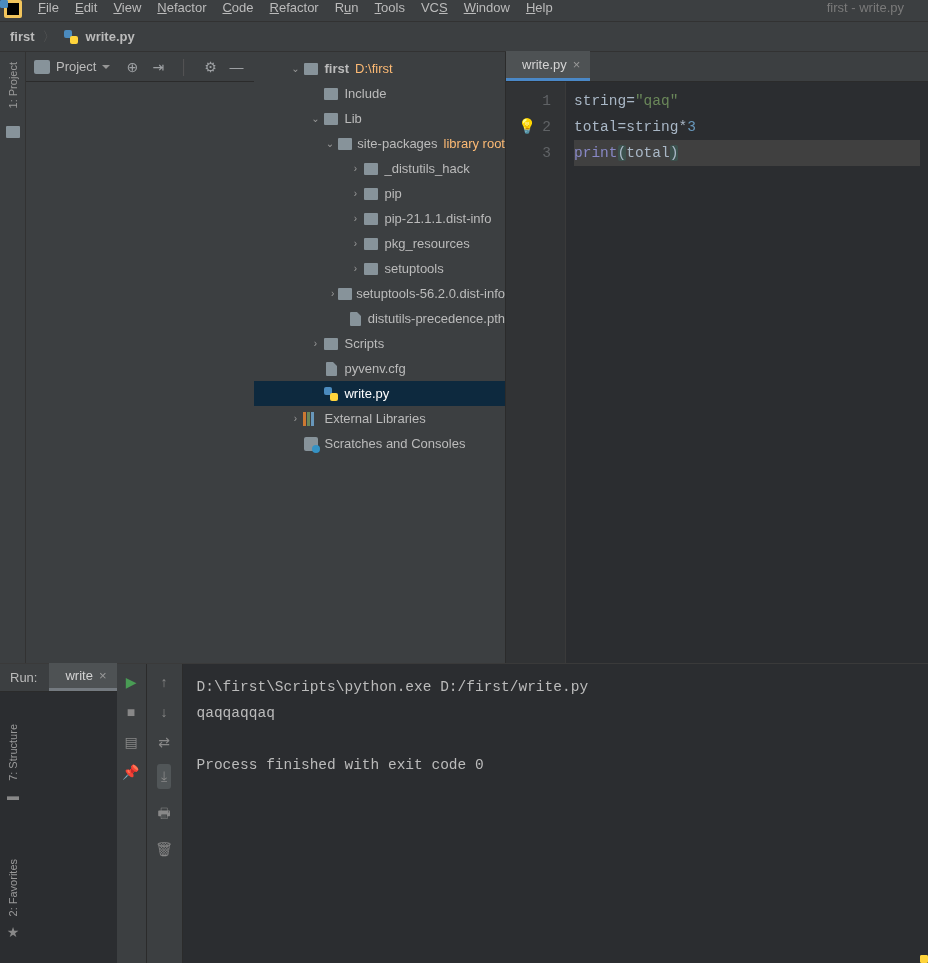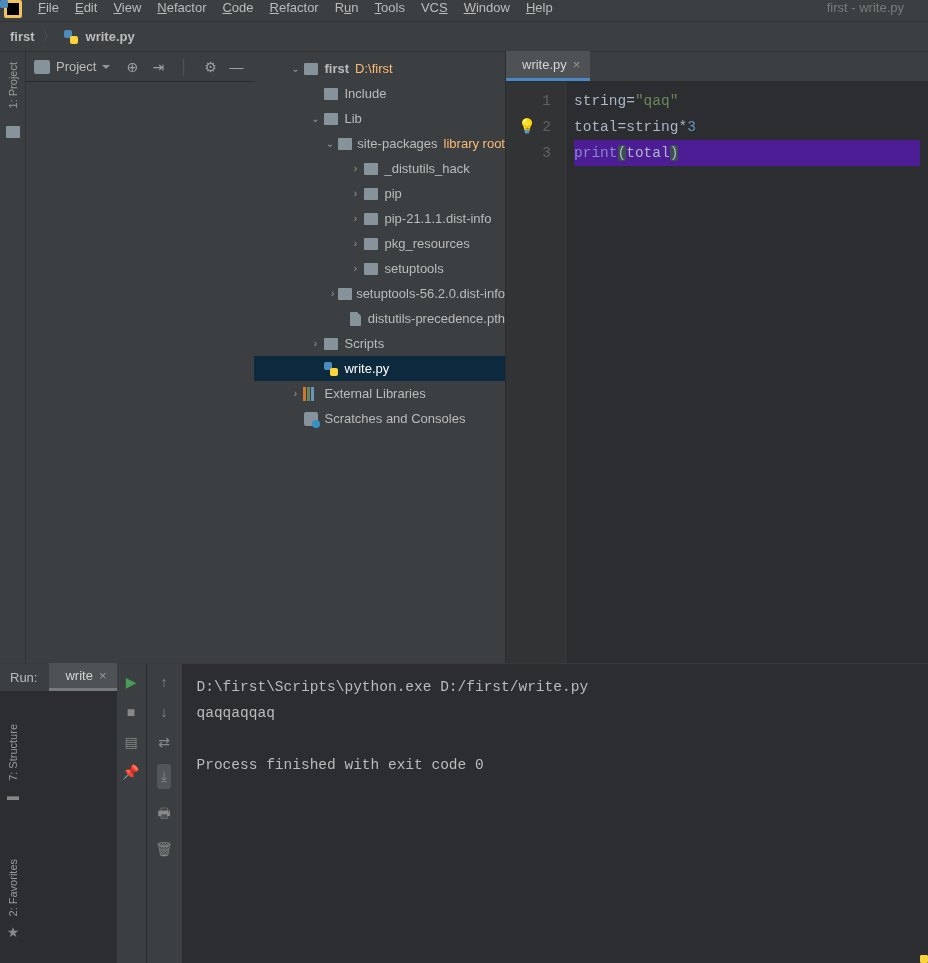--- a/index.html
+++ b/index.html
@@ -162,21 +162,21 @@
   color:#606366;
   border-right:1px solid #3a3a3a;
 }
 .gutter .ln{height:26px;line-height:26px;}
 .gutter .bulb{color:#d9a33e;display:inline-block;margin-right:6px;}
 .code{
   flex:1;
   padding:6px 8px 0 8px;
 }
 .code .line{height:26px;line-height:26px;white-space:pre;}
-.code .line.hl{background:#4c1d95;}
+.code .line.hl{background:#404040;}
 .tok-str{color:#6a8759;}
 .tok-id{color:#a9b7c6;}
 .tok-op{color:#a9b7c6;}
 .tok-num{color:#6897bb;}
 .tok-fn{color:#8888c6;}
 .tok-par{color:#a9b7c6;}
 .tok-par.match{background:#3b514d;border-radius:2px;}
 
 
 .run-panel{
@@ -363,20 +363,28 @@
           <span class="label">distutils-precedence.pth</span>
         </div>
         <div class="tree-node">
           <span class="indent" style="width: 54px;"></span>
           <span class="arrow ">›</span>
           <span class="icon-wrap">
             <span class="folder-ico"></span>
           </span>
           <span class="label">Scripts</span>
         </div>
+        <div class="tree-node">
+          <span class="indent" style="width: 54px;"></span>
+          <span class="arrow none"></span>
+          <span class="icon-wrap">
+            <span class="file-ico"></span>
+          </span>
+          <span class="label">pyvenv.cfg</span>
+        </div>
         <div class="tree-node selected">
           <span class="indent" style="width: 54px;"></span>
           <span class="arrow none"></span>
           <span class="icon-wrap">
             <span class="py-ico"></span>
           </span>
           <span class="label">write.py</span>
         </div>
         <div class="tree-node">
           <span class="indent" style="width: 34px;"></span>

